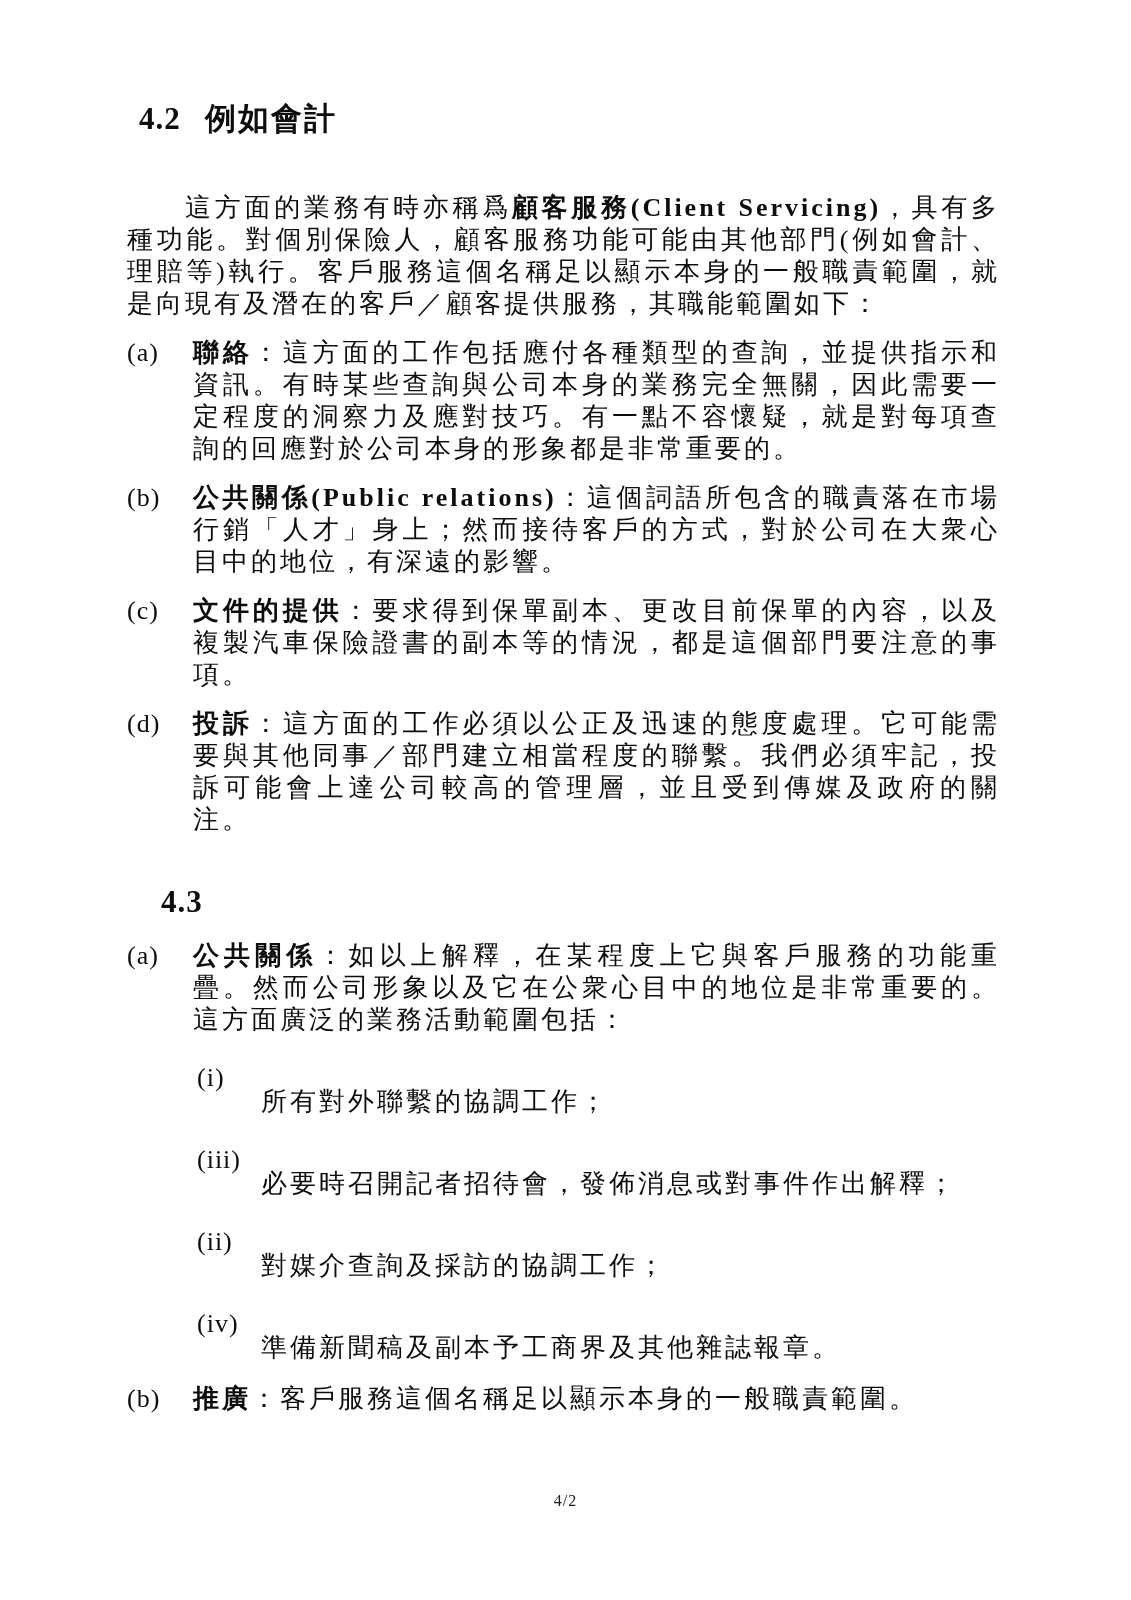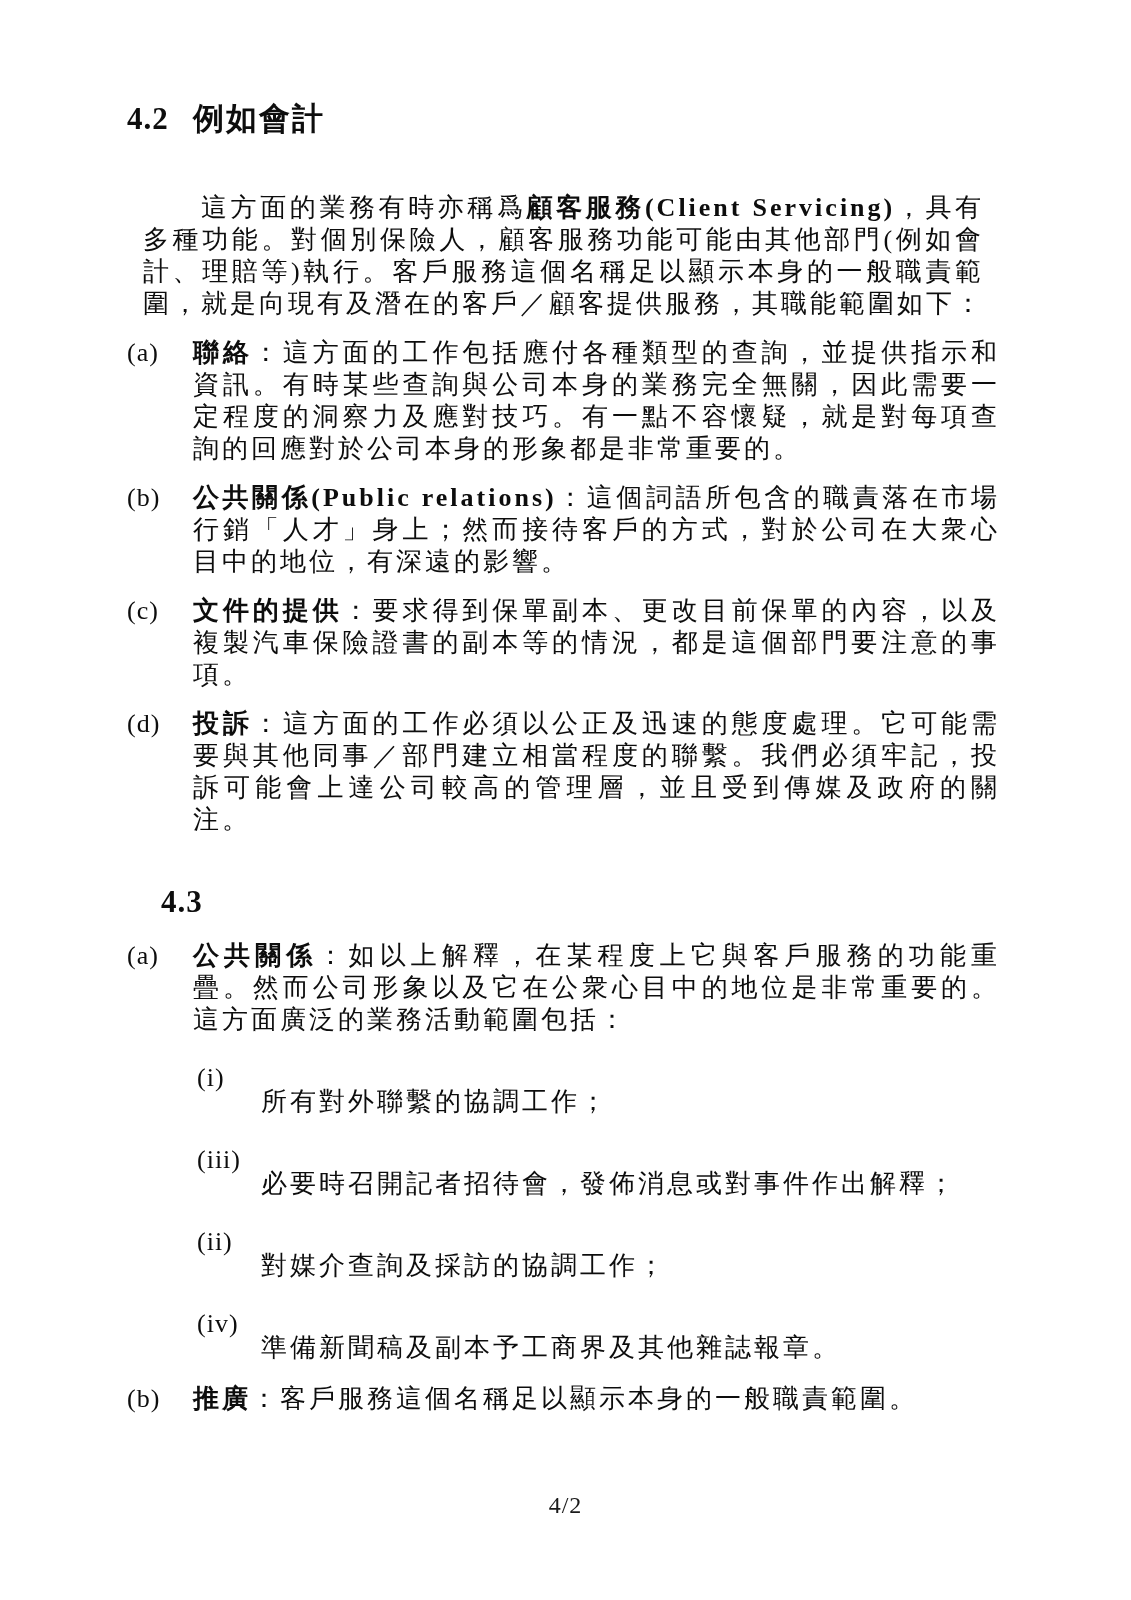--- a/index.html
+++ b/index.html
@@ -23,30 +23,30 @@
     font-weight: 700;
     font-size: 31px;
     line-height: 40px;
     letter-spacing: 2px;
   }
   .heading .h-num {
     width: 66px;
     flex-shrink: 0;
     letter-spacing: 1px;
   }
-  #heading-4-2 { margin-top: 99px; }
+  #heading-4-2 { margin-top: 99px; margin-left: 12px; }
   #heading-4-3 { margin-top: 46px; margin-left: 34px; }
   .body-text {
     font-size: 26px;
     line-height: 32px;
     letter-spacing: 3px;
     text-align: justify;
   }
   .para {
-    margin: 16px;
+    margin: 0;
     text-indent: 58px;
   }
   .para.intro-1 { margin-top: 53px; }
   .para.intro-2 { margin-top: 52px; }
   .item {
     display: flex;
     margin-top: 17px;
   }
   .item.item-43a { margin-top: 18px; }
   .item.item-43b { margin-top: 19px; }
@@ -67,21 +67,21 @@
     flex-shrink: 0;
     letter-spacing: 1px;
   }
   .s-body { flex: 1; margin-top: 24px; }
   .footer {
     position: absolute;
     top: 1492px;
     left: 0;
     width: 100%;
     text-align: center;
-    font-size: 24px;
+    font-size: 16px;
     letter-spacing: 1px;
     font-family: "Liberation Serif", "DejaVu Serif", serif;
     color: #1a1a1a;
   }
 </style>
 </head>
 <body>
 
 <div class="page">
   <div class="text-block">

